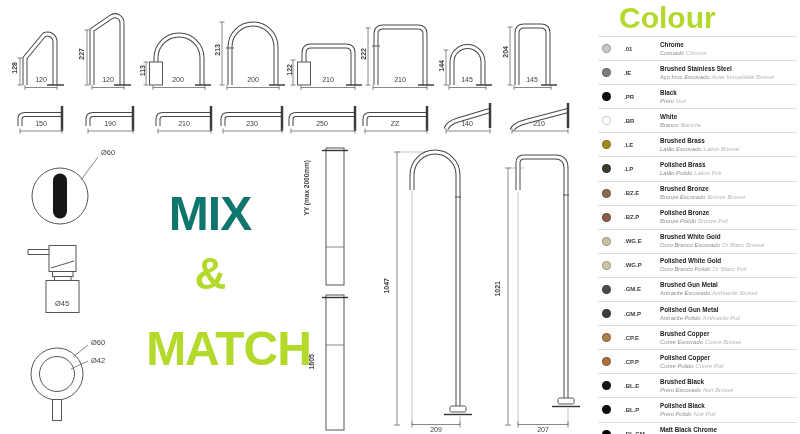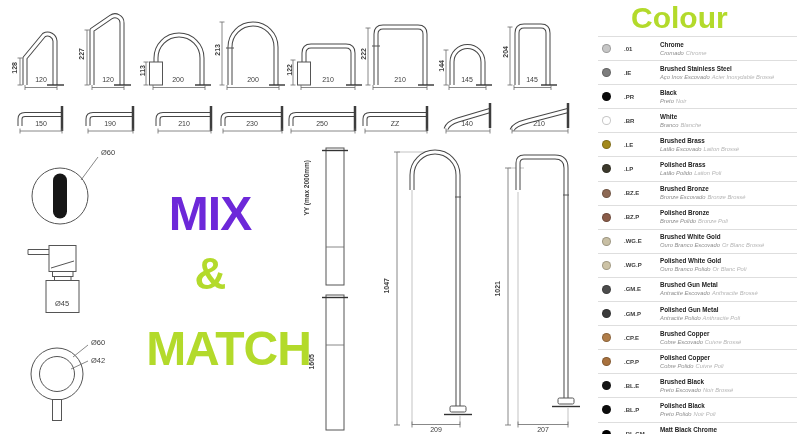--- a/index.html
+++ b/index.html
@@ -225,25 +225,25 @@
   <span class="dim dia" style="left:91px;top:357px">Ø42</span>
 
   <span class="vdim" style="left:304px;top:160px;font-size:6.5px">YY (max 2000mm)</span>
   <span class="vdim" style="left:308px;top:354px">1605</span>
 
   <span class="vdim" style="left:383px;top:278px">1047</span>
   <span class="dim c" style="left:436px;top:426px">209</span>
   <span class="vdim" style="left:494px;top:281px">1021</span>
   <span class="dim c" style="left:543px;top:426px">207</span>
 
-  <div class="bigword" style="left: 150px; top: 190px; width: 120px; font-size: 48px; color: #6d28d9;">MIX</div>
+  <div class="bigword" style="left: 150px; top: 190px; width: 120px; font-size: 48px; color: #0f766e;">MIX</div>
   <div class="bigword" style="left: 150px; top: 252px; width: 120px; font-size: 44px; color: rgb(179, 218, 43);">&amp;</div>
   <div class="bigword" style="left: 136px; top: 325px; width: 185px; font-size: 48px; color: rgb(179, 218, 43);">MATCH</div>
 
-  <div class="colour-title" style="color: rgb(179, 218, 43); margin-left: 12px;">Colour</div>
+  <div class="colour-title" style="color: rgb(179, 218, 43);">Colour</div>
 
   <div id="legend">
     <div class="crow">
       <span class="cdot" style="background: rgb(198, 198, 198);"></span>
       <span class="ccode">.01</span>
       <span class="cname">Chrome</span>
       <span class="ctrans"><span class="pt">Cromado</span><span class="fr">Chrome</span></span>
     </div>
     <div class="crow">
       <span class="cdot" style="background: rgb(125, 125, 125);"></span>

